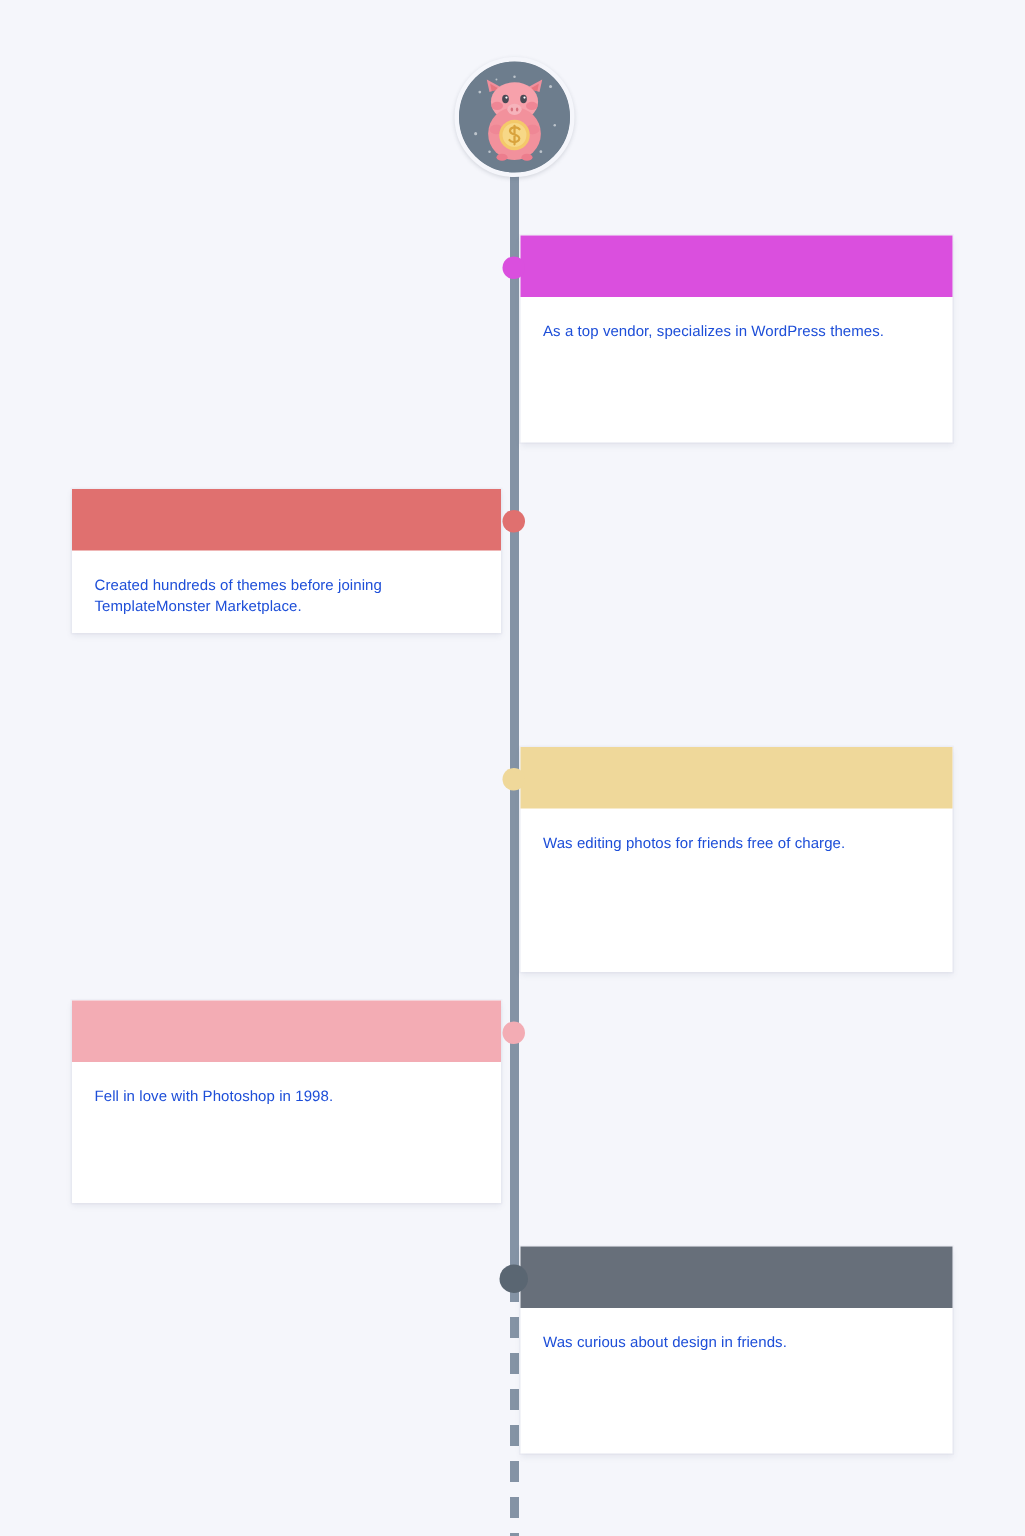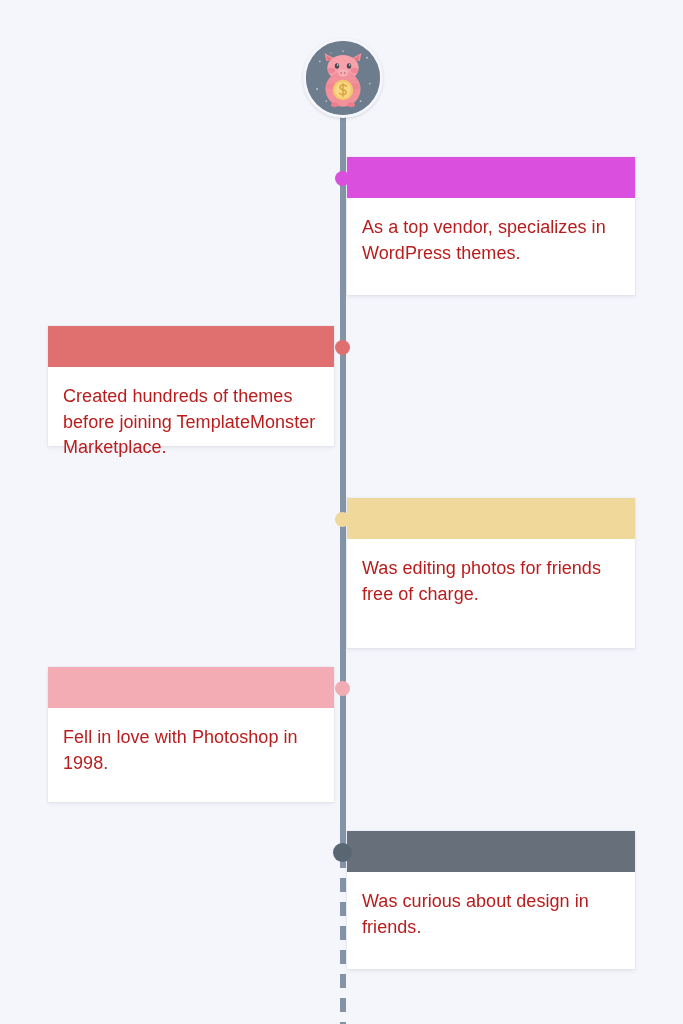--- a/index.html
+++ b/index.html
@@ -75,23 +75,23 @@
   }
   .card-right { left: 347px; width: 288px; }
   .card-left  { left: 48px;  width: 286px; }
 
   .card-header {
     height: 41px;
     width: 100%;
   }
   .card-body {
     padding: 17px 15px 16px 15px;
-    font-size: 18px;
+    font-size: 10px;
     line-height: 1.42;
-    color: #b91c1c;
+    color: #1d4ed8;
     letter-spacing: 0.05px;
   }
 
   
   .dot {
     position: absolute;
     border-radius: 50%;
     z-index: 5;
   }
   .dot-sm {
@@ -160,21 +160,21 @@
       </svg>
     </div>
   </div>
 
   <div id="events-container">
       <div class="card card-right" style="top: 157px; height: 138px;">
         <div class="card-header" style="background: rgb(218, 79, 222);"></div>
         <div class="card-body">As a top vendor, specializes in WordPress themes.</div>
       </div>
       <div class="dot dot-sm" style="top: 171px; background: rgb(218, 79, 222);"></div>
-      <div class="card card-left" style="top: 326px; height: 120px;">
+      <div class="card card-left" style="top: 326px; height: 96px;">
         <div class="card-header" style="background: rgb(224, 112, 111);"></div>
         <div class="card-body">Created hundreds of themes before joining TemplateMonster Marketplace.</div>
       </div>
       <div class="dot dot-sm" style="top: 340px; background: rgb(224, 112, 111);"></div>
       <div class="card card-right" style="top: 498px; height: 150px;">
         <div class="card-header" style="background: rgb(239, 216, 154);"></div>
         <div class="card-body">Was editing photos for friends free of charge.</div>
       </div>
       <div class="dot dot-sm" style="top: 512px; background: rgb(239, 216, 154);"></div>
       <div class="card card-left" style="top: 667px; height: 135px;">

